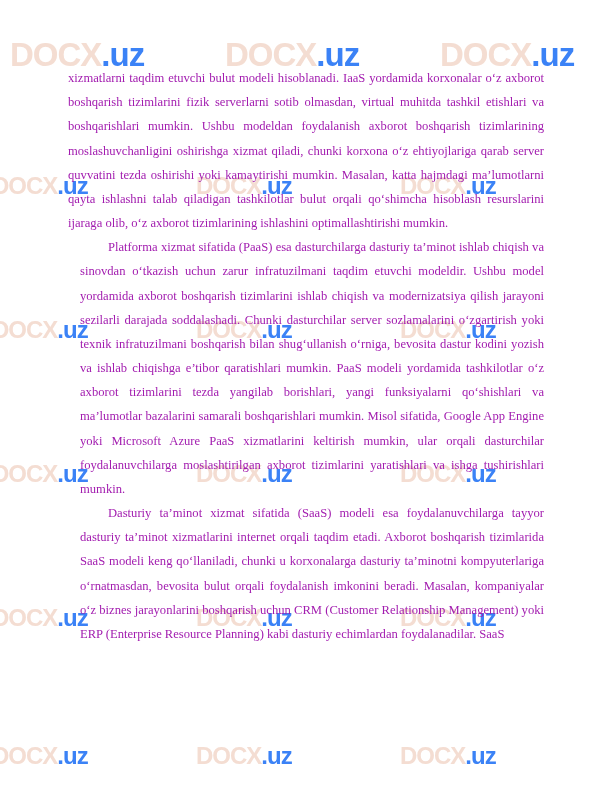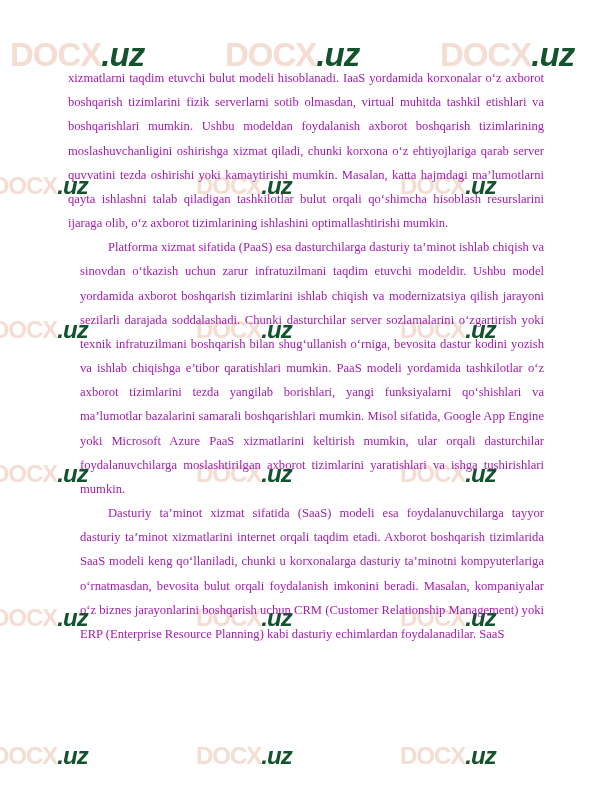--- a/index.html
+++ b/index.html
@@ -25,22 +25,21 @@
   .wm {
     position: absolute;
     font-family: "Liberation Sans", sans-serif;
     font-weight: bold;
     color: #f4ddd2;
     letter-spacing: -1px;
     white-space: nowrap;
     user-select: none;
   }
   .wm .dot {
-    color: #14532d;
-    font-style: italic;
+    color: #3b82f6;
   }
   .wm-big {
     font-size: 33px;
   }
   .wm-small {
     font-size: 24px;
   }
 
   
   .page {

